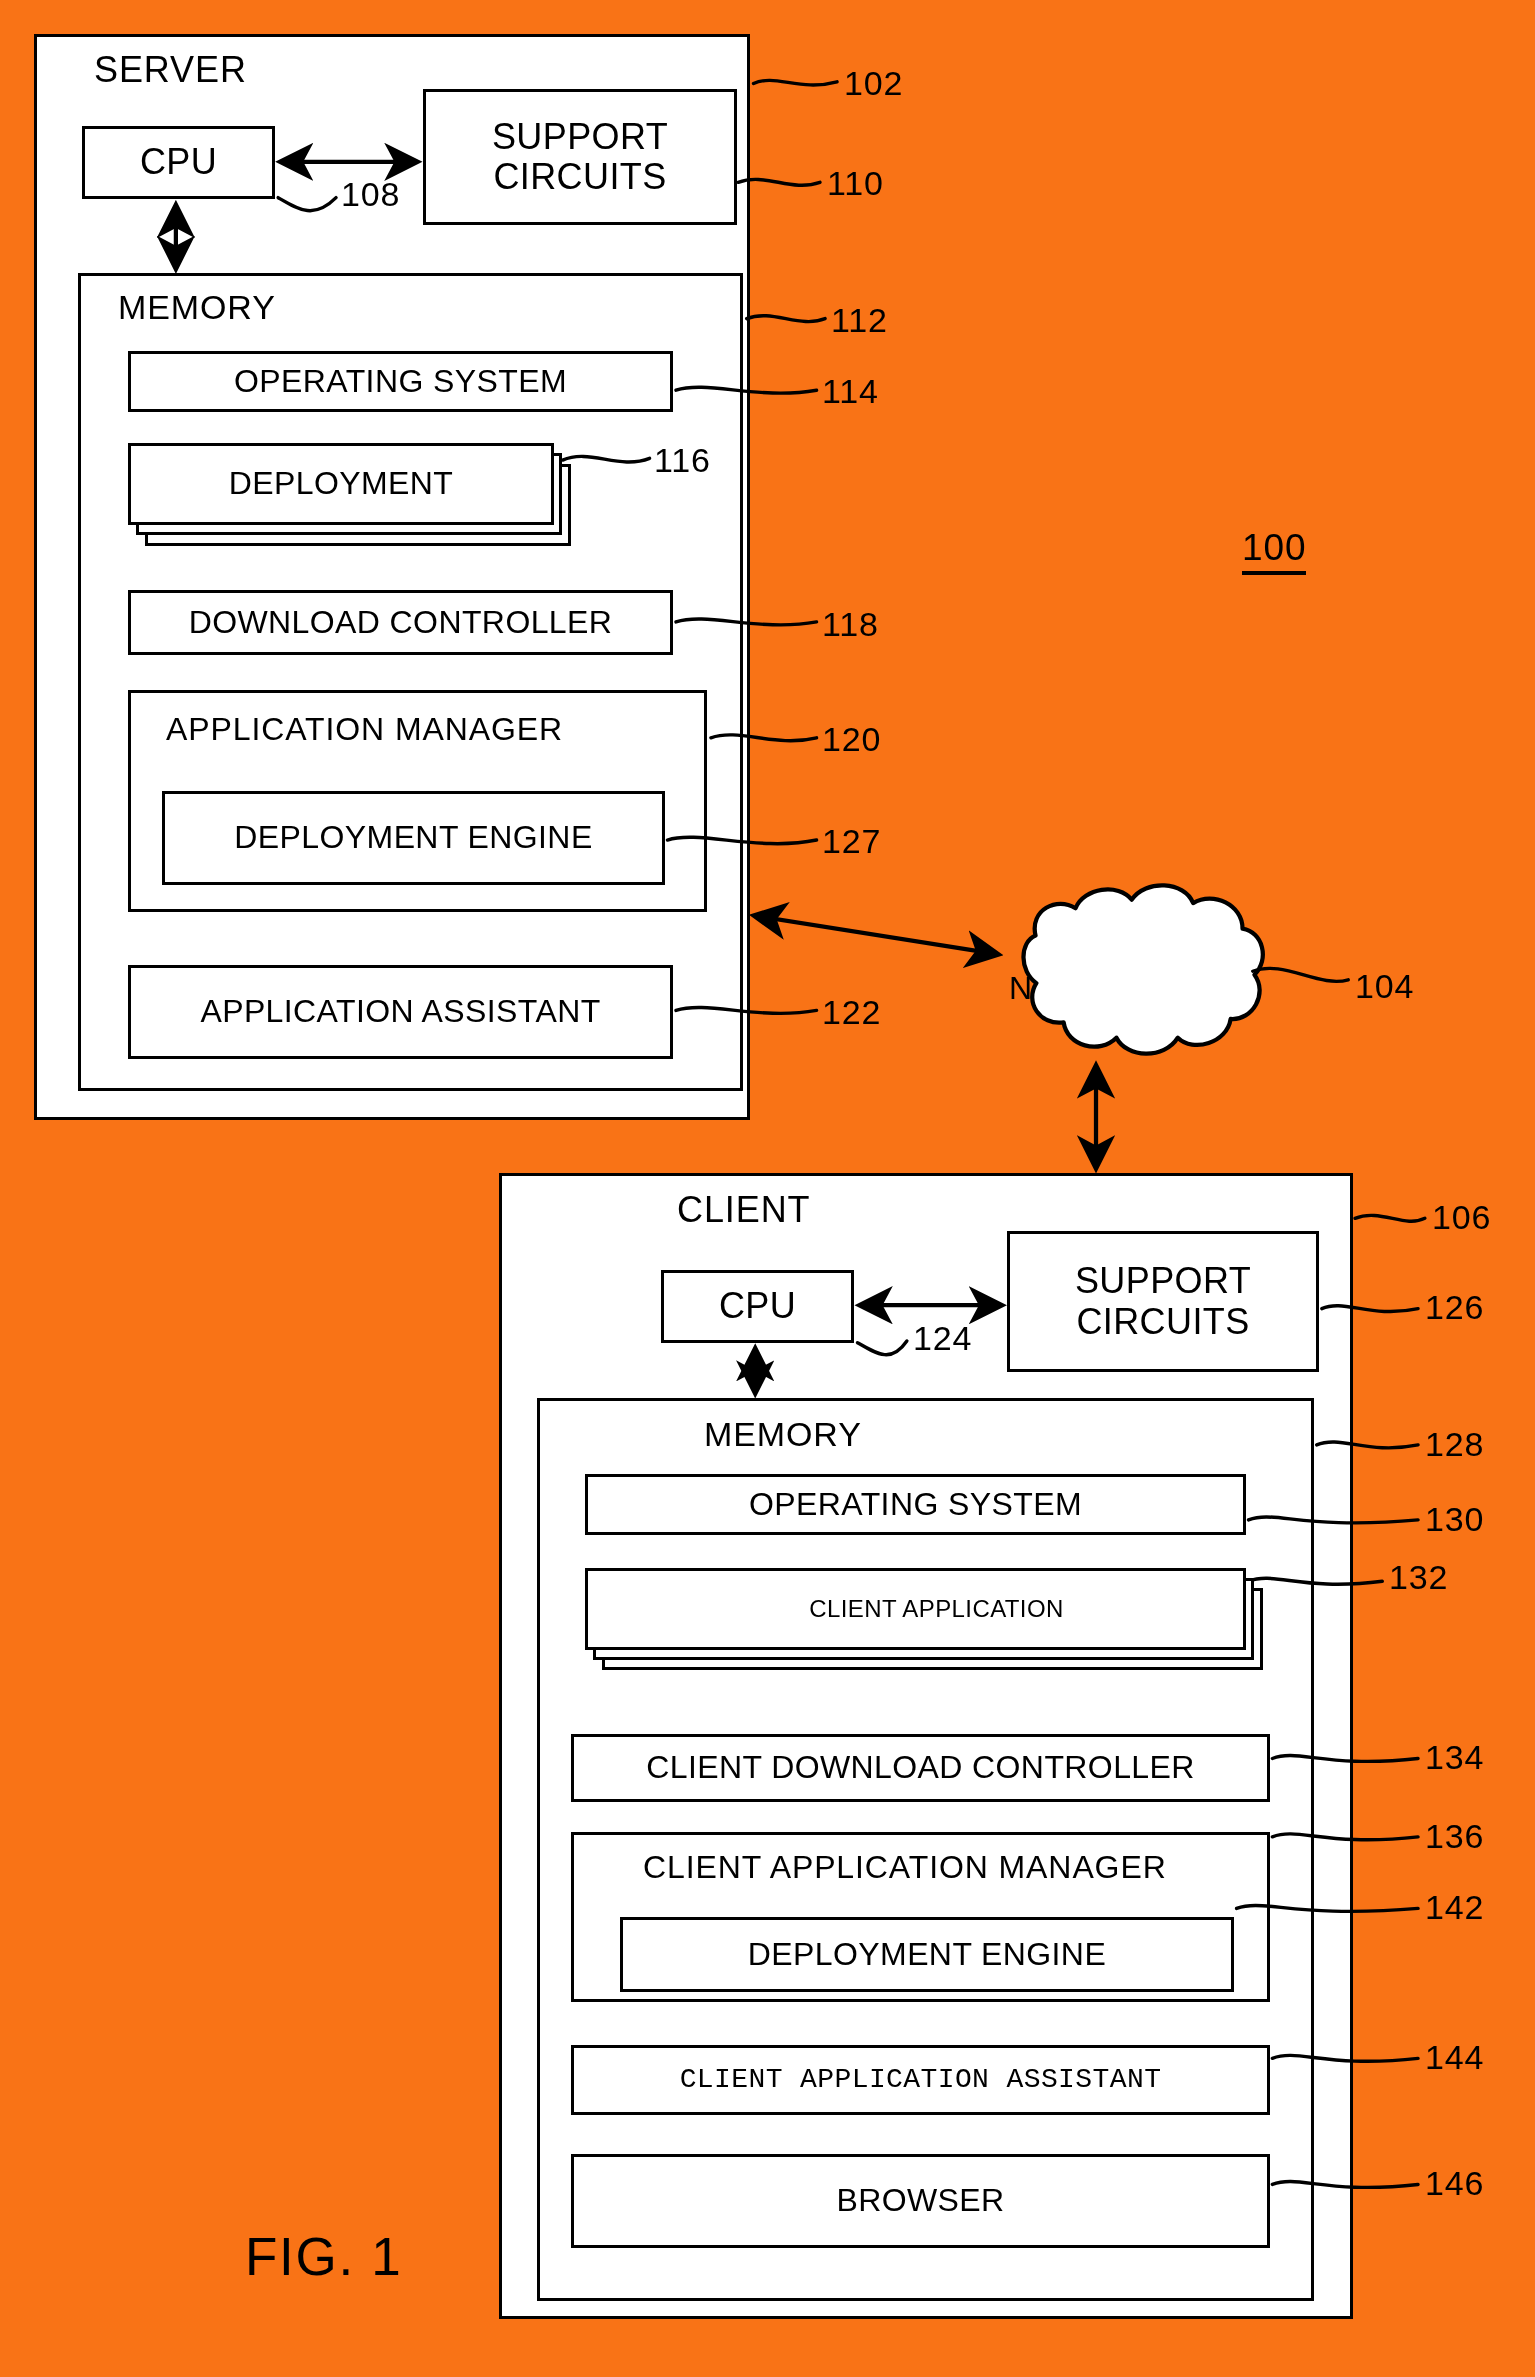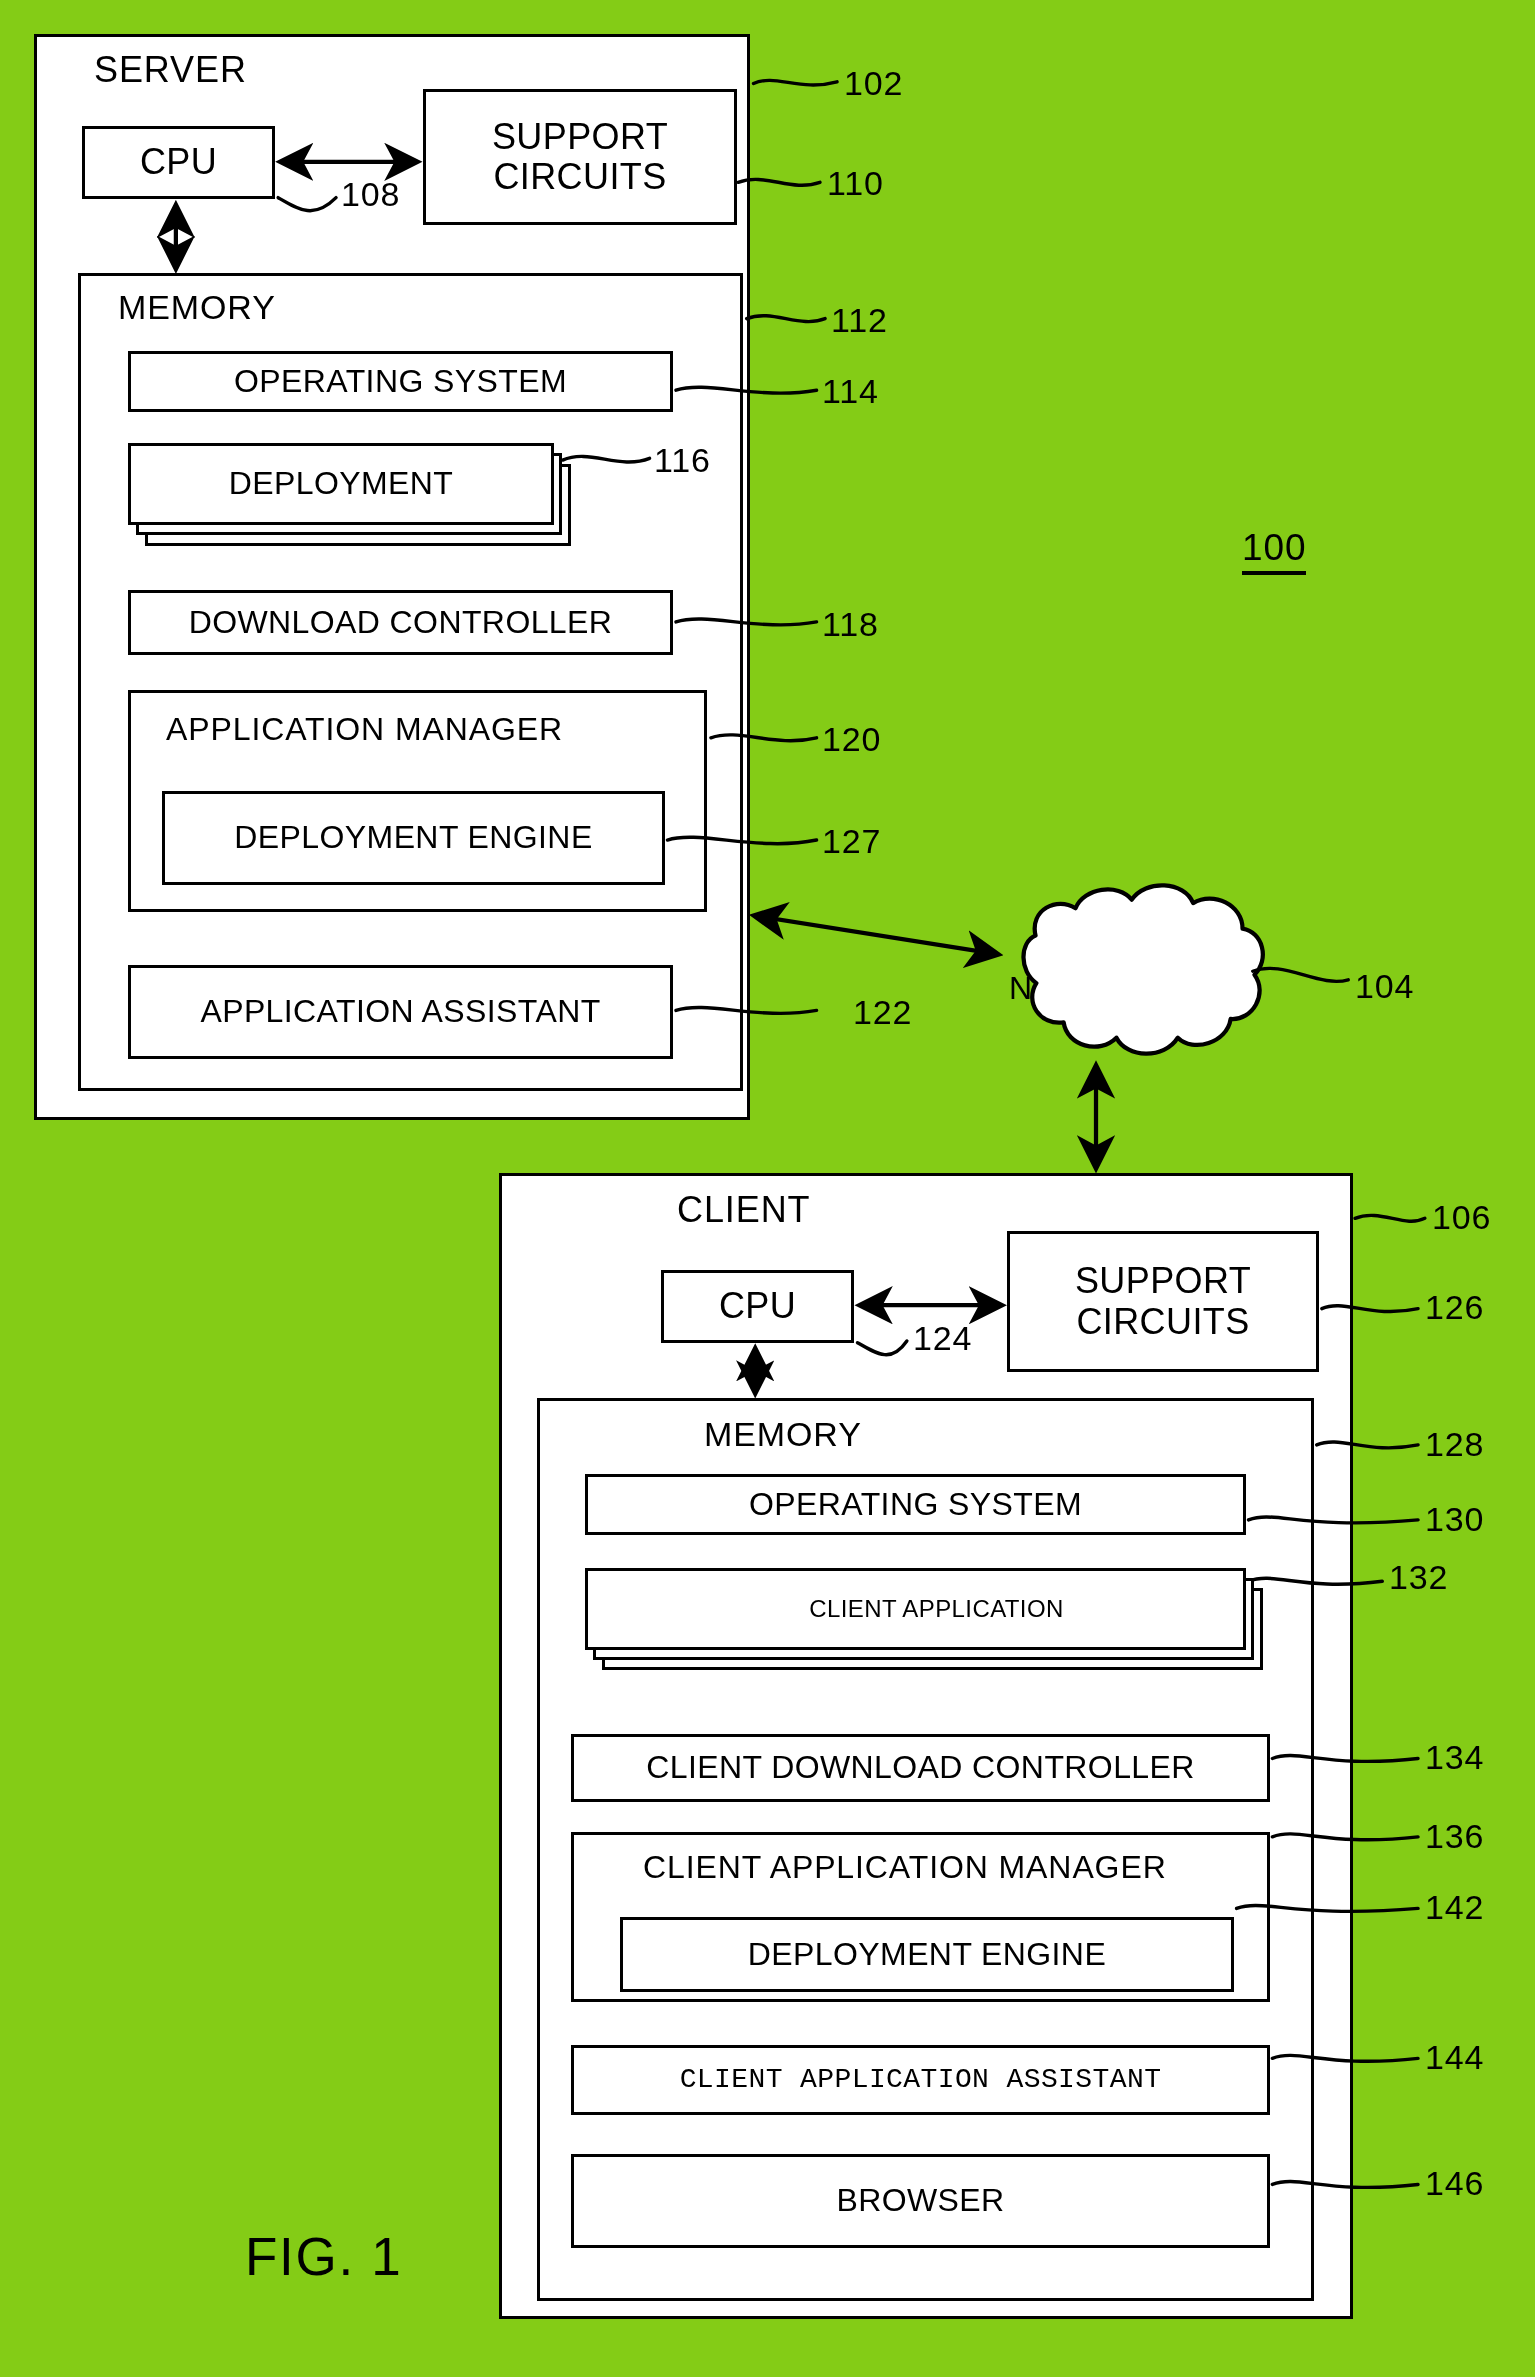--- a/index.html
+++ b/index.html
@@ -1,19 +1,19 @@
 <!DOCTYPE html>
 <html style="font-size:13.6px"><head>
 <meta charset="utf-8">
 <style>
   html,body{margin:0;padding:0;background:#ffffff;}
   #page{
     position:relative;
     width:1536px;height:2377px;
-    background:#84cc16;
+    background:#f97316;
     font-family:"Liberation Sans", sans-serif;
     color:#000000;
     overflow:hidden;
   }
   .box{
     position:absolute;
     border:3.4px solid #000;
     background:#fff;
     box-sizing:border-box;
   }
@@ -113,21 +113,21 @@
 
   <div class="ref" style="left:844px;top:64px;">102</div>
   <div class="ref" style="left:341px;top:175px;">108</div>
   <div class="ref" style="left:827px;top:164px;">110</div>
   <div class="ref" style="left:831px;top:301px;">112</div>
   <div class="ref" style="left:822px;top:372px;">114</div>
   <div class="ref" style="left:654px;top:441px;">116</div>
   <div class="ref" style="left:822px;top:605px;">118</div>
   <div class="ref" style="left:822px;top:720px;">120</div>
   <div class="ref" style="left:822px;top:822px;">127</div>
-  <div class="ref" style="left:853px;top:993px;">122</div>
+  <div class="ref" style="left:822px;top:993px;">122</div>
 
   <div class="sysnum" style="left:1242px;top:527px;">100</div>
 
   <div class="cloudtext" style="left:1009px;top:970px;">NETWORK</div>
   <div class="ref" style="left:1355px;top:967px;">104</div>
 
   <div class="box" style="left:499px;top:1173px;width:854px;height:1146px;"></div>
   <div class="title" style="left:677px;top:1189px;font-size:36px;">CLIENT</div>
 
   <div class="box" style="left:661px;top:1270px;width:193px;height:73px;"></div>

